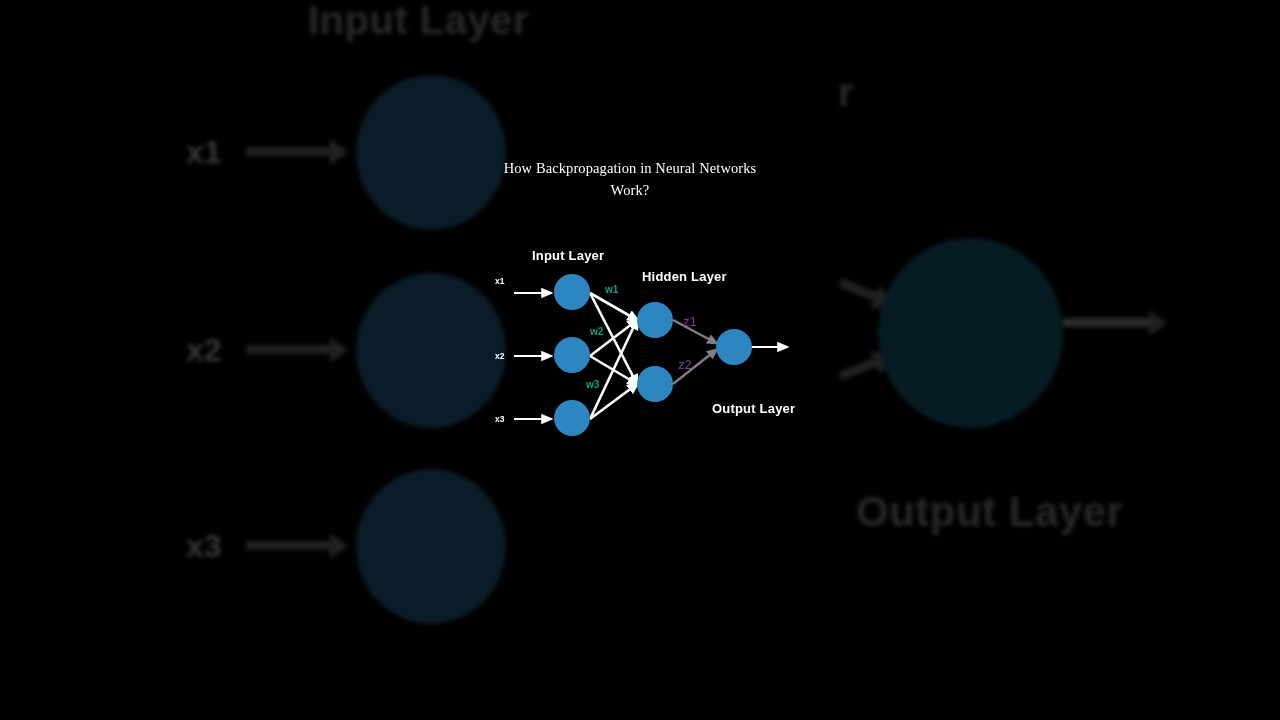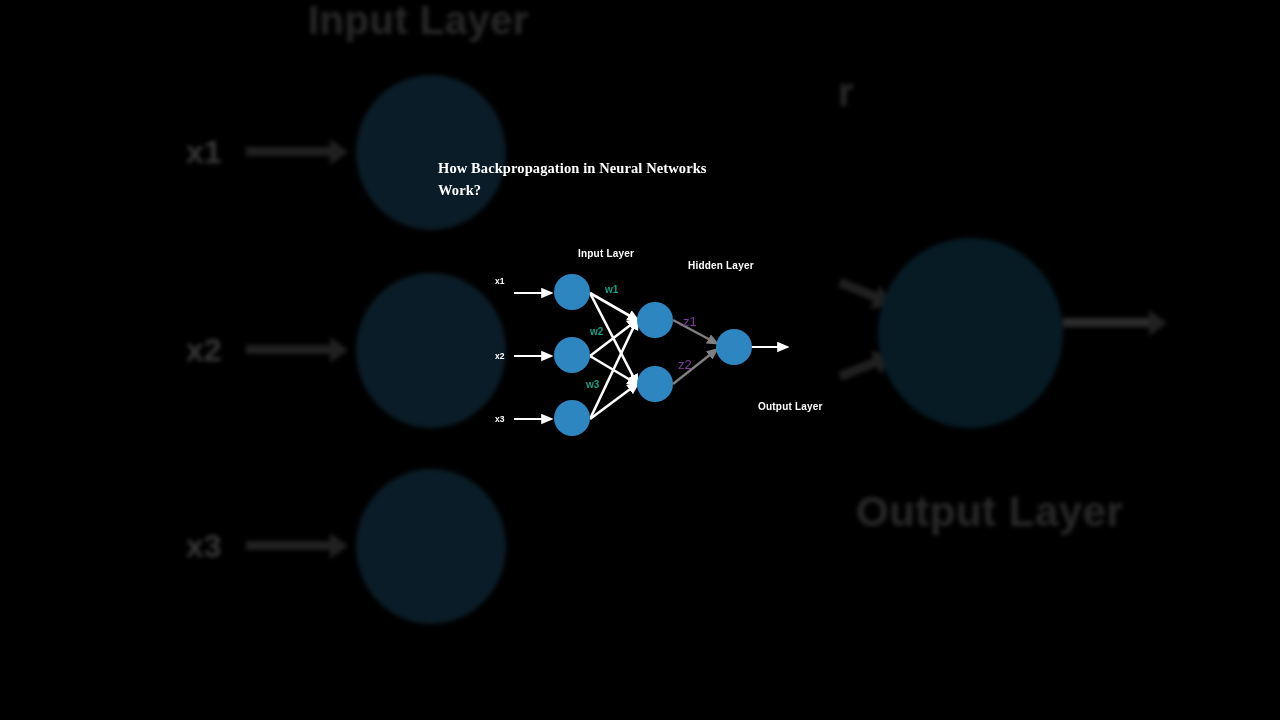--- a/index.html
+++ b/index.html
@@ -19,28 +19,28 @@
   .bg-arrow:after{content:"";position:absolute;right:-16px;top:-8px;
      border-left:18px solid #5a5a5a;border-top:13px solid transparent;border-bottom:13px solid transparent;}
 
   .bg-clip-right{position:absolute;left:822px;top:0px;width:458px;height:720px;overflow:hidden;}
   .bg-scene-r{position:absolute;left:-844px;top:-80px;width:1480px;height:960px;
             filter:blur(2.2px) brightness(0.36);}
 
   
   .fg{position:absolute;left:438px;top:0px;width:384px;height:720px;}
 
-  .title{position:absolute;left:0px;top:157px;width:384px;text-align:left;
-         color:#ffffff;font-family:"Liberation Serif",serif;font-weight:bold;
+  .title{position:absolute;left:0px;top:157px;width:384px;text-align:center;
+         color:#ffffff;font-family:"Liberation Serif",serif;font-weight:normal;
          font-size:14.5px;line-height:1.55;letter-spacing:0.1px;}
 
   .diagram{position:absolute;left:0px;top:230px;width:384px;height:230px;}
 
   .node{position:absolute;border-radius:50%;background:#2e86c1;}
-  .lbl{position:absolute;color:#ffffff;font-weight:bold;font-size:10px;letter-spacing:0.2px;white-space:nowrap;margin-left:46px;}
+  .lbl{position:absolute;color:#ffffff;font-weight:bold;font-size:13px;letter-spacing:0.2px;white-space:nowrap;}
   .xlab{position:absolute;color:#ffffff;font-weight:bold;font-size:8.5px;white-space:nowrap;}
   .wlab{position:absolute;color:#16a085;font-weight:bold;font-size:10px;white-space:nowrap;}
   .zlab{position:absolute;color:#7d3c98;font-weight:normal;font-size:13px;white-space:nowrap;}
 
   svg.links{position:absolute;left:0;top:0;width:384px;height:230px;overflow:visible;}
 </style>
 </head>
 <body>
 
 <div id="stage">
@@ -135,21 +135,21 @@
       <div class="node" style="left:116px;top:44px;width:36px;height:36px;"></div>
       <div class="node" style="left:116px;top:107px;width:36px;height:36px;"></div>
       <div class="node" style="left:116px;top:170px;width:36px;height:36px;"></div>
 
       <div class="node" style="left:199px;top:72px;width:36px;height:36px;"></div>
       <div class="node" style="left:199px;top:136px;width:36px;height:36px;"></div>
 
       <div class="node" style="left:278px;top:99px;width:36px;height:36px;"></div>
 
       <div class="lbl" style="left:94px;top:18px;">Input Layer</div>
-      <div class="lbl" style="left:196px;top:30px;padding-left:8px;">Hidden Layer</div>
+      <div class="lbl" style="left:196px;top:39px;padding-left:8px;">Hidden Layer</div>
       <div class="lbl" style="left:274px;top:171px;">Output Layer</div>
 
       <div class="xlab" style="left:57px;top:46px;">x1</div>
       <div class="xlab" style="left:57px;top:121px;">x2</div>
       <div class="xlab" style="left:57px;top:184px;">x3</div>
 
       <div class="wlab" style="left:167px;top:54px;">w1</div>
       <div class="wlab" style="left:152px;top:96px;">w2</div>
       <div class="wlab" style="left:148px;top:149px;">w3</div>
 

